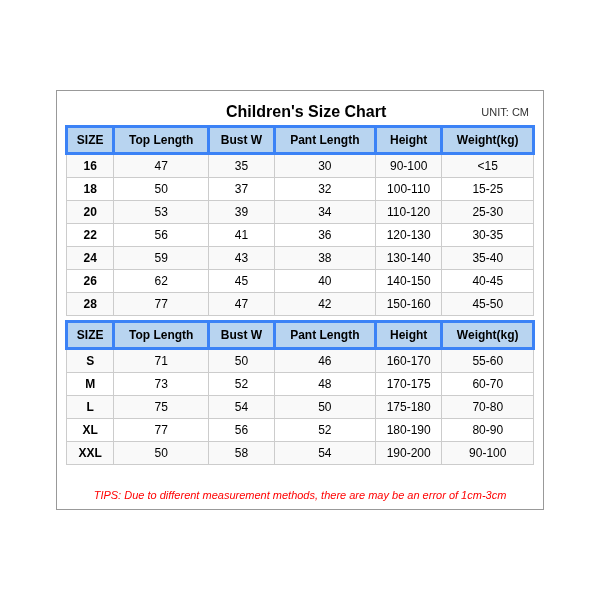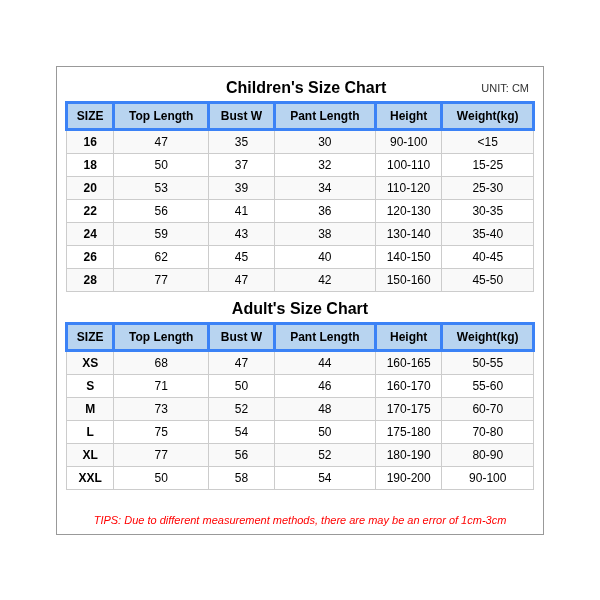--- a/index.html
+++ b/index.html
@@ -155,45 +155,32 @@
             <td>47</td>
             <td>42</td>
             <td>150-160</td>
             <td>45-50</td>
           </tr>
         </tbody>
     </table>
   </div>
 
   <div class="chart-section">
-    <div class="chart-title-row">
-      <div style="width:60px;"></div>
-      <div class="chart-title">Adult's Size Chart</div>
-      <div style="width:60px;"></div>
-    </div>
     <table class="adult-header">
       <thead>
         <tr>
           <th>SIZE</th>
           <th>Top Length</th>
           <th>Bust W</th>
           <th>Pant Length</th>
           <th>Height</th>
           <th>Weight(kg)</th>
         </tr>
       </thead>
       <tbody id="adults-tbody">
-      <tr>
-            <td class="size-col">XS</td>
-            <td>68</td>
-            <td>47</td>
-            <td>44</td>
-            <td>160-165</td>
-            <td>50-55</td>
-          </tr>
           <tr>
             <td class="size-col">S</td>
             <td>71</td>
             <td>50</td>
             <td>46</td>
             <td>160-170</td>
             <td>55-60</td>
           </tr>
           <tr>
             <td class="size-col">M</td>

